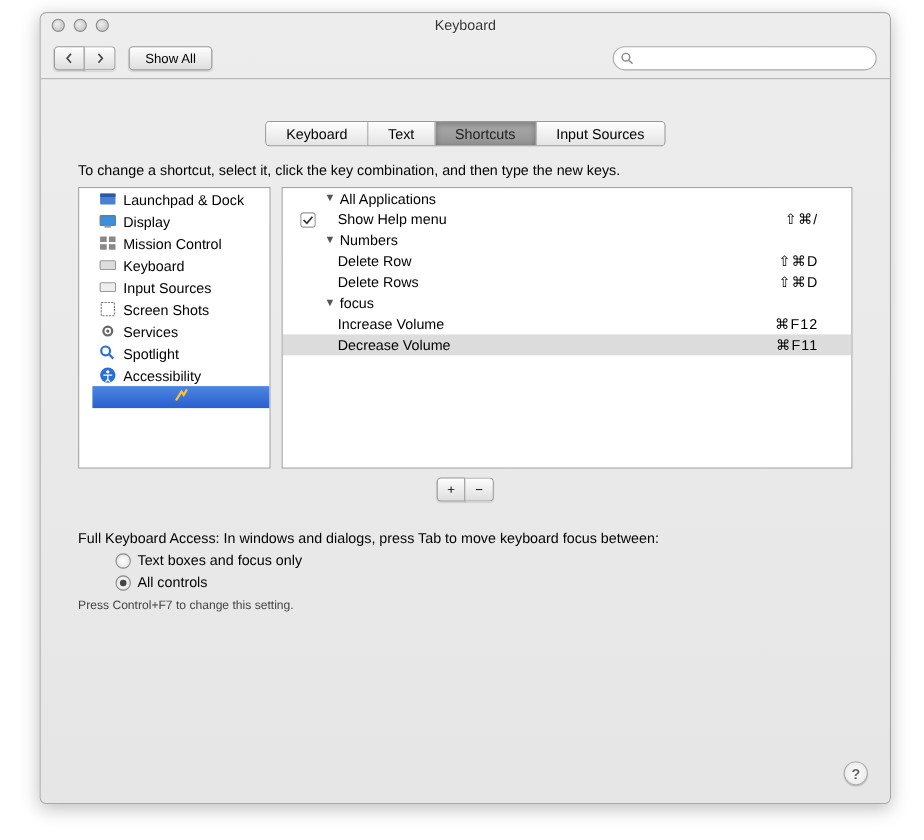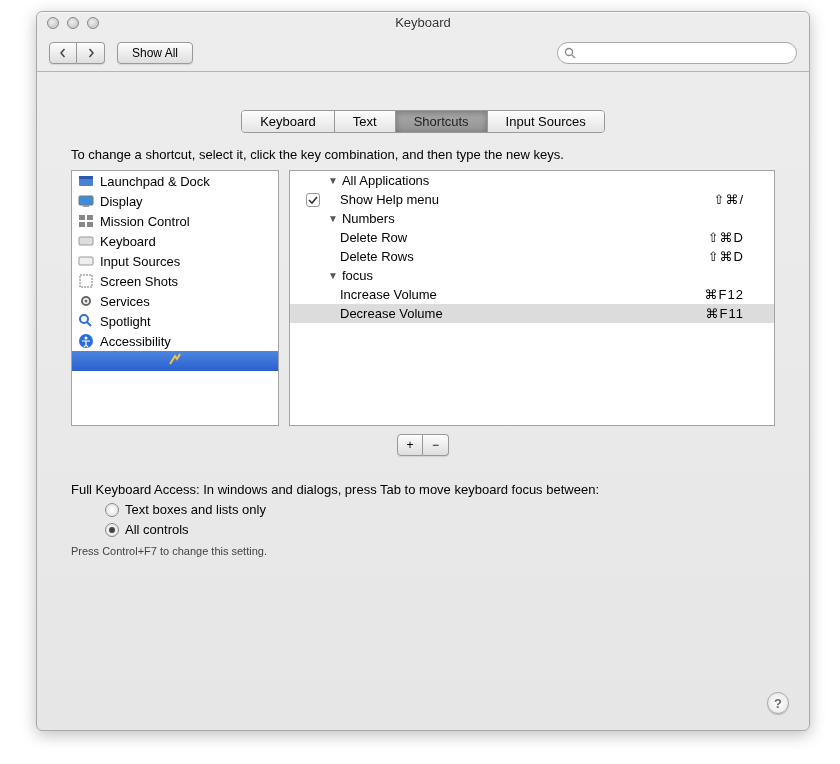--- a/index.html
+++ b/index.html
@@ -21,21 +21,21 @@
 .search input { border: none; outline: none; flex:1; font-size:12px; background: transparent; }
 .content { padding: 14px 14px 12px 14px; position: relative; height: calc(100% - 60px); }
 .tabbar { display: flex; justify-content: center; margin: 24px 0 14px; }
 .seg { display: inline-flex; border: 1px solid #999; border-radius: 4px; overflow: hidden; box-shadow:inset 0 1px 0 #fff; }
 .seg button { background: linear-gradient(#fdfdfd,#e4e4e4); border: none; border-right: 1px solid #999; padding: 3px 18px; font-size: 13px; font-family: inherit; }
 .seg button:last-child { border-right: none; }
 .seg button.active { background: linear-gradient(#adadad,#929292); color: #222; box-shadow: inset 0 2px 6px rgba(0,0,0,.3); }
 .instr { margin: 0 20px 8px 20px; }
 .cols { display: flex; gap: 10px; margin: 0 20px; }
 .panel { border: 1px solid #a3a3a3; background: #fff; height: 256px; overflow: hidden; }
-.panel.left { width: 208px; }
+.panel.left { width: 175px; padding-left: 12px; }
 .panel.right { flex:1; position:relative; }
 .catitem { display:flex; align-items:center; height: 20px; padding: 0 6px; gap: 6px; font-size:13px; }
 .catitem.sel { background: linear-gradient(#4d86e0,#2a5fcf); color: #fff; flex-direction: column; }
 .caticon { width:16px; height:16px; display:inline-flex; align-items:center; justify-content:center; font-size:12px; }
 .sgroup { font-size:13px; }
 .shead { display:flex; align-items:center; height:19px; padding-left:38px; }
 .tri { margin-right:4px; font-size:10px; color:#555; }
 .srow { display:flex; align-items:center; height:19px; padding-left:16px; }
 .cb { width:14px; height:14px; border:1px solid #999; border-radius:3px; margin-right:8px; display:inline-flex;align-items:center;justify-content:center;background:#fff;}
 .cb.empty { visibility: hidden; }
@@ -246,21 +246,21 @@
 
     <div class="addrem">
       <button class="btn">+</button>
       <button class="btn">−</button>
     </div>
 
     <div class="fka">
       <div>Full Keyboard Access: In windows and dialogs, press Tab to move keyboard focus between:</div>
       <div class="radiorow">
           <span class="radio"></span>
-          <span>Text boxes and lists only</span>
+          <span>Text boxes and focus only</span>
         </div>
       <div class="radiorow">
           <span class="radio checked"></span>
           <span>All controls</span>
         </div>
     </div>
     <div class="hint">Press Control+F7 to change this setting.</div>
 
     <div class="help">?</div>
   </div>

